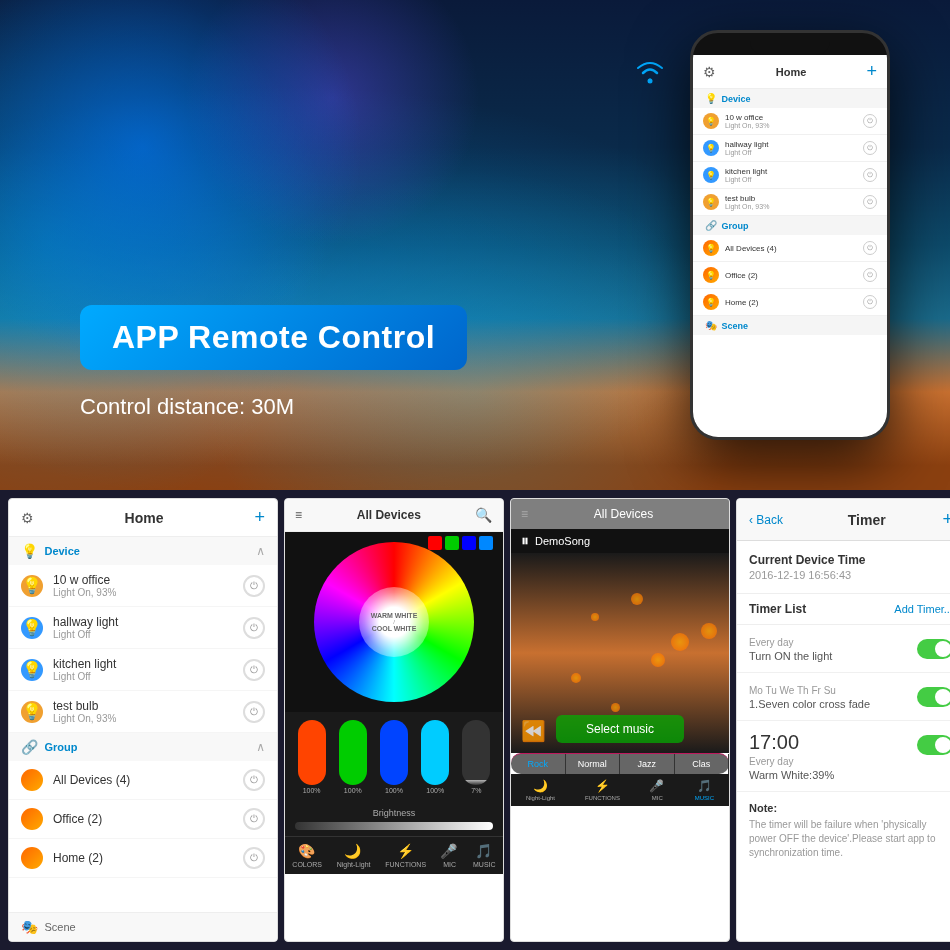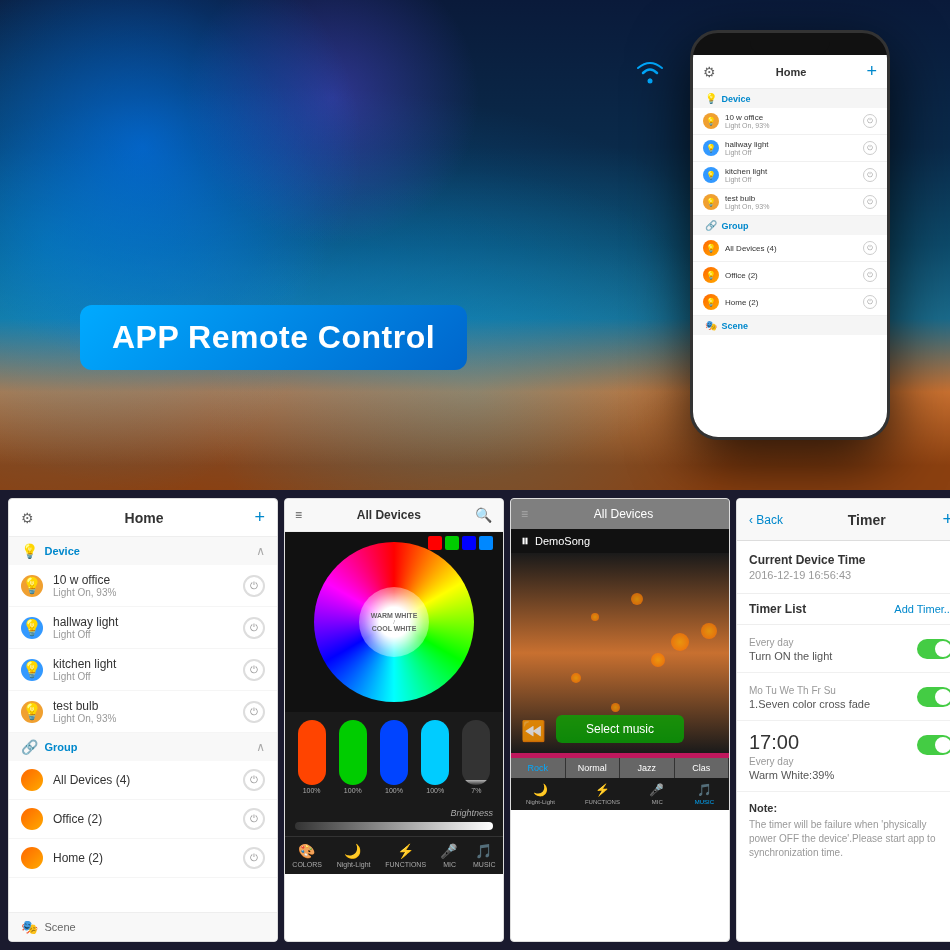--- a/index.html
+++ b/index.html
@@ -311,21 +311,21 @@
       width: 28px;
       height: 65px;
       border-radius: 14px;
       position: relative;
     }
     .slider-label { font-size: 7px; color: #aaa; margin-top: 2px; }
     .brightness-section {
       background: #1a1a1a;
       padding: 6px 10px;
     }
-    .brightness-label { font-size: 9px; color: #aaa; margin-bottom: 4px; text-align: right; font-style: italic; }
+    .brightness-label { font-size: 9px; color: #aaa; margin-bottom: 4px; text-align: center; }
     .brightness-bar {
       width: 100%;
       height: 8px;
       background: linear-gradient(to right, #333, white);
       border-radius: 4px;
     }
     .s2-bottom-nav {
       background: #1a1a1a;
       display: flex;
       justify-content: space-around;
@@ -356,21 +356,22 @@
     .s3-header {
       display: flex;
       align-items: center;
       padding: 8px 10px;
       background: rgba(0,0,0,0.5);
     }
     .s3-title { font-size: 12px; color: white; flex: 1; text-align: center; }
     .s3-genres {
       display: flex;
       background: rgba(0,0,0,0.6);
-      border-top: 5px solid #be185d;
+      border-top: 1px solid #be185d;
+      border-radius: 10px;
     }
     .s3-genre {
       flex: 1;
       font-size: 9px;
       color: white;
       text-align: center;
       padding: 5px 2px;
       border-right: 1px solid #333;
     }
     .s3-genre.active { color: #00aaff; }
@@ -479,20 +480,21 @@
   <div class="wifi-icon-hero">
     <svg viewBox="0 0 40 40" fill="none">
       <path d="M20 30 L20 30" stroke="#00aaff" stroke-width="3" stroke-linecap="round"></path>
       <path d="M13 23 Q20 16 27 23" stroke="#00aaff" stroke-width="2.5" fill="none" stroke-linecap="round"></path>
       <path d="M8 18 Q20 8 32 18" stroke="#00aaff" stroke-width="2" fill="none" stroke-linecap="round"></path>
       <circle cx="20" cy="31" r="2.5" fill="#00aaff"></circle>
     </svg>
   </div>
 
   <div class="app-label">APP Remote Control</div>
+  <div class="control-distance">Control distance: 30M</div>
 
   <div class="phone-hero">
     <div class="phone-notch"></div>
     <div class="phone-screen">
       <div class="phone-header">
         <span class="gear-icon">⚙</span>
         <span class="phone-title">Home</span>
         <span class="plus-icon">+</span>
       </div>
       <div class="phone-section-label">

